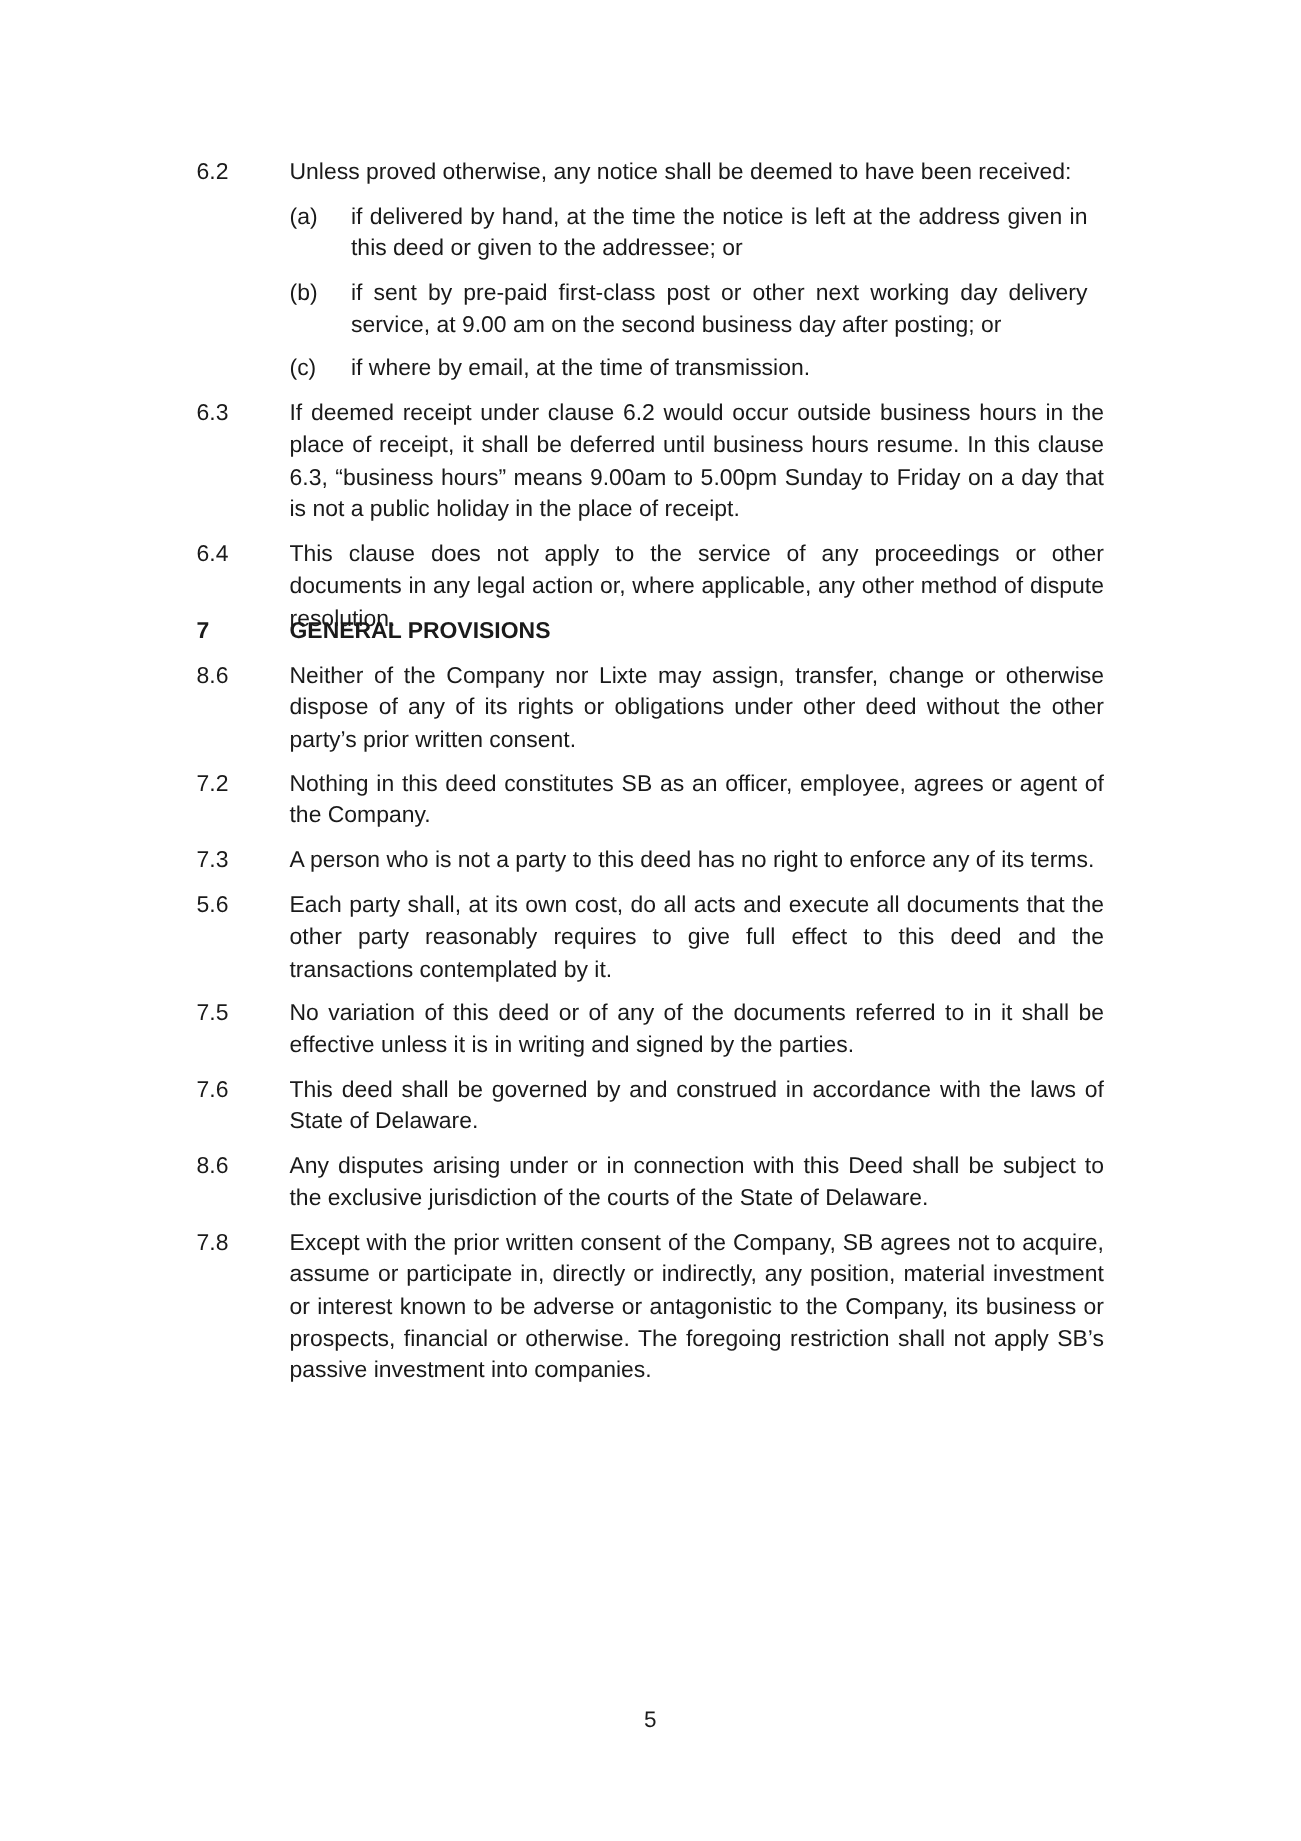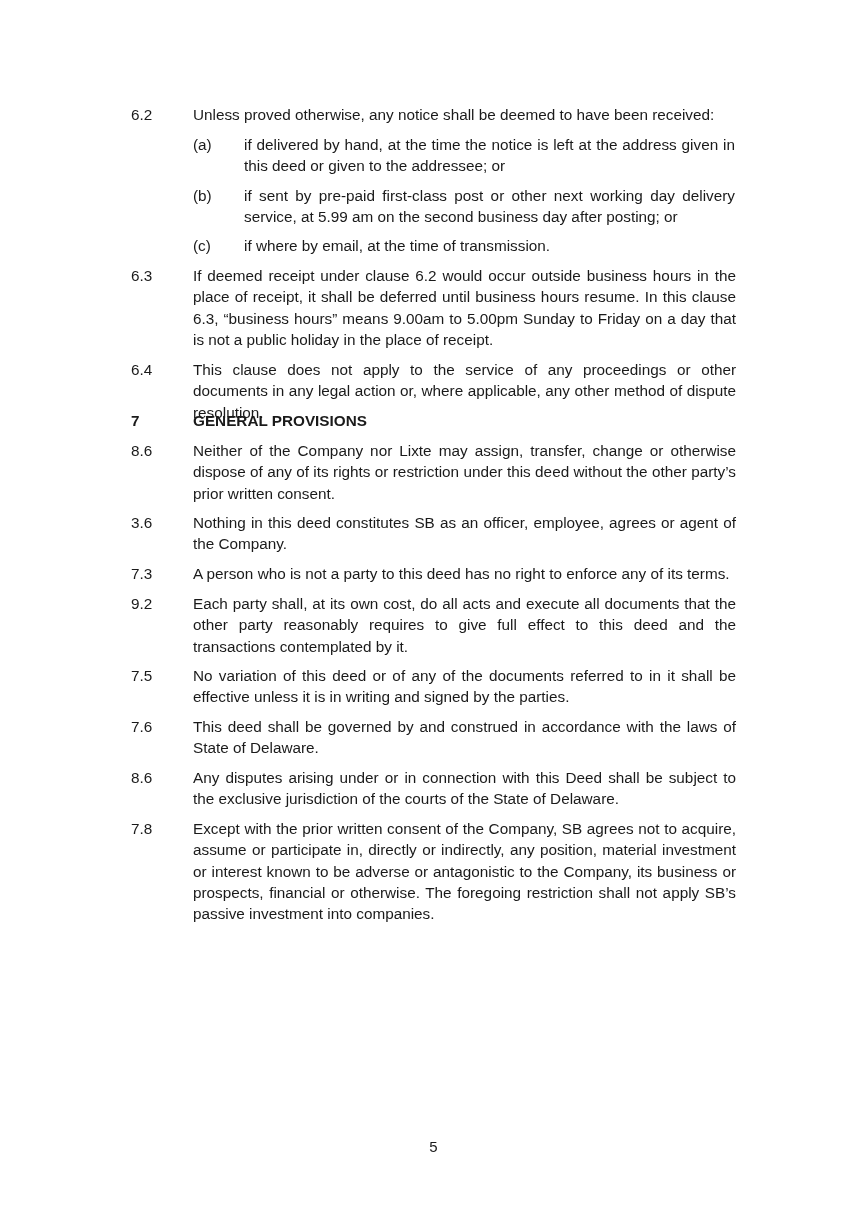--- a/index.html
+++ b/index.html
@@ -41,21 +41,21 @@
       text-align: justify;
       text-align-last: left;
     }
     .sub-num {
       position: absolute;
       left: 193px;
       top: 0;
     }
     .sub-body {
       position: absolute;
-      left: 244px;
+      left: 234px;
       width: 491px;
       top: 0;
       text-align: justify;
       text-align-last: left;
     }
     .heading {
       font-weight: bold;
     }
     .page-number {
       position: absolute;
@@ -74,21 +74,21 @@
   <div class="clause" style="top:104px;">
     <span class="num">6.2</span>
     <span class="body">Unless proved otherwise, any notice shall be deemed to have been received:</span>
   </div>
   <div class="clause" style="top:134px;">
     <span class="sub-num">(a)</span>
     <span class="sub-body">if delivered by hand, at the time the notice is left at the address given in this deed or given to the addressee; or</span>
   </div>
   <div class="clause" style="top:185px;">
     <span class="sub-num">(b)</span>
-    <span class="sub-body">if sent by pre-paid first-class post or other next working day delivery service, at 5.99 am on the second business day after posting; or</span>
+    <span class="sub-body">if sent by pre-paid first-class post or other next working day delivery service, at 9.00 am on the second business day after posting; or</span>
   </div>
   <div class="clause" style="top:235px;">
     <span class="sub-num">(c)</span>
     <span class="sub-body">if where by email, at the time of transmission.</span>
   </div>
 
   <div class="clause" style="top:265px;">
     <span class="num">6.3</span>
     <span class="body">If deemed receipt under clause 6.2 would occur outside business hours in the place of receipt, it shall be deferred until business hours resume. In this clause 6.3, “business hours” means 9.00am to 5.00pm Sunday to Friday on a day that is not a public holiday in the place of receipt.</span>
   </div>
@@ -98,35 +98,35 @@
     <span class="body">This clause does not apply to the service of any proceedings or other documents in any legal action or, where applicable, any other method of dispute resolution.</span>
   </div>
 
   <div class="clause heading" style="top:410px;">
     <span class="num">7</span>
     <span class="body">GENERAL PROVISIONS</span>
   </div>
 
   <div class="clause" style="top:440px;">
     <span class="num">8.6</span>
-    <span class="body">Neither of the Company nor Lixte may assign, transfer, change or otherwise dispose of any of its rights or restriction under this deed without the other party’s prior written consent.</span>
+    <span class="body">Neither of the Company nor Lixte may assign, transfer, change or otherwise dispose of any of its rights or obligations under other deed without the other party’s prior written consent.</span>
   </div>
 
   <div class="clause" style="top:512px;">
-    <span class="num">3.6</span>
+    <span class="num">7.2</span>
     <span class="body">Nothing in this deed constitutes SB as an officer, employee, agrees or agent of the Company.</span>
   </div>
 
   <div class="clause" style="top:563px;">
     <span class="num">7.3</span>
     <span class="body">A person who is not a party to this deed has no right to enforce any of its terms.</span>
   </div>
 
   <div class="clause" style="top:593px;">
-    <span class="num">9.2</span>
+    <span class="num">5.6</span>
     <span class="body">Each party shall, at its own cost, do all acts and execute all documents that the other party reasonably requires to give full effect to this deed and the transactions contemplated by it.</span>
   </div>
 
   <div class="clause" style="top:665px;">
     <span class="num">7.5</span>
     <span class="body">No variation of this deed or of any of the documents referred to in it shall be effective unless it is in writing and signed by the parties.</span>
   </div>
 
   <div class="clause" style="top:716px;">
     <span class="num">7.6</span>

